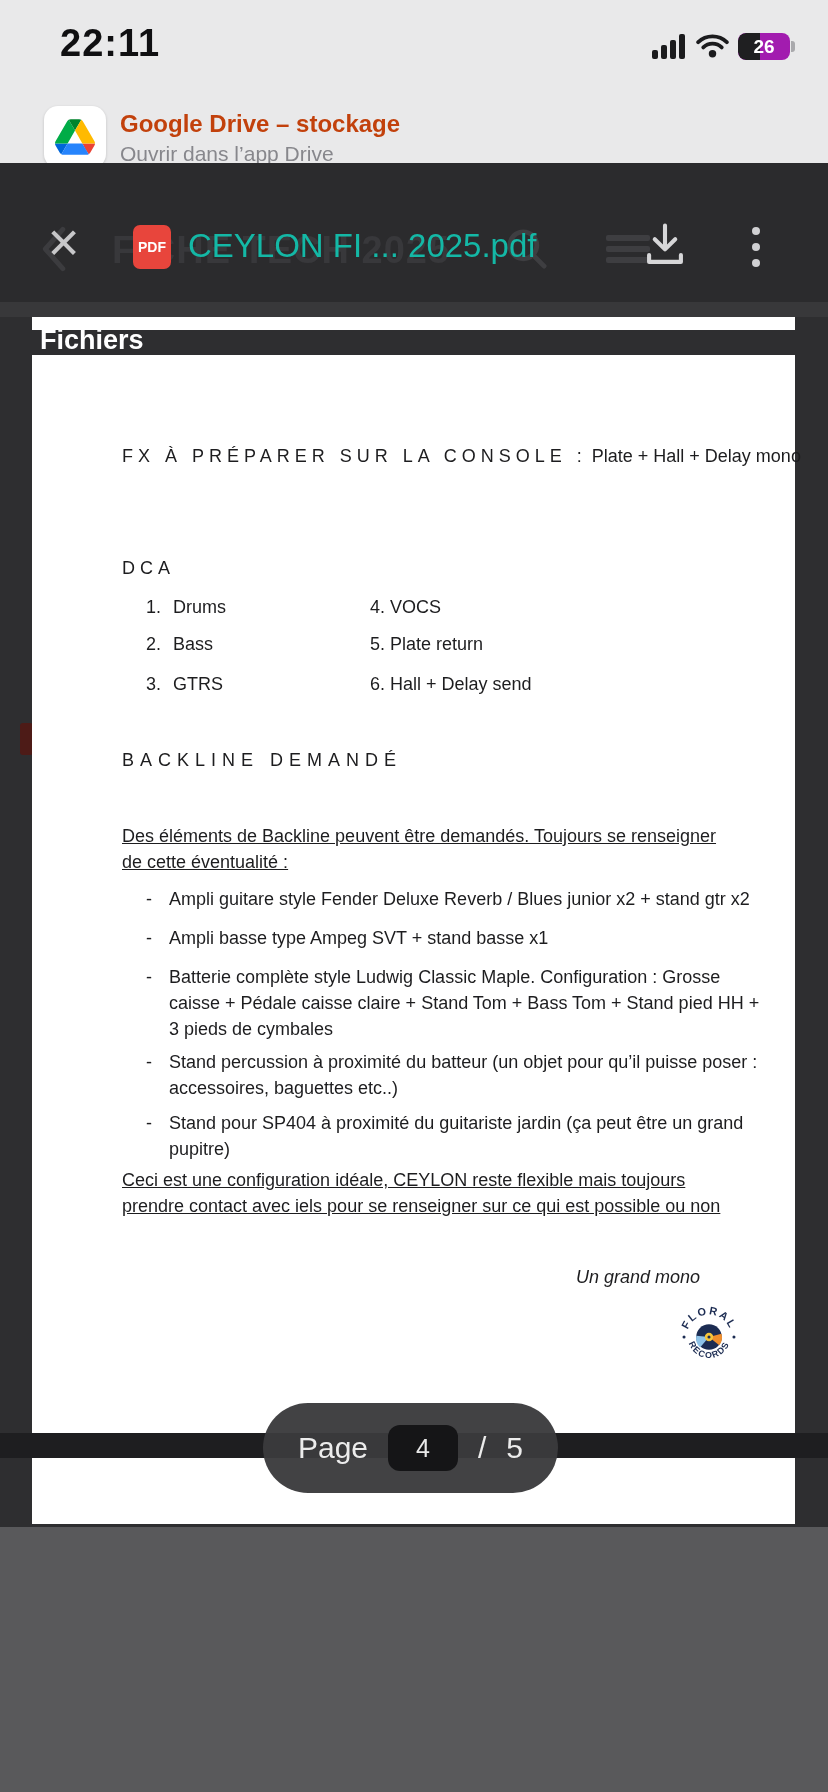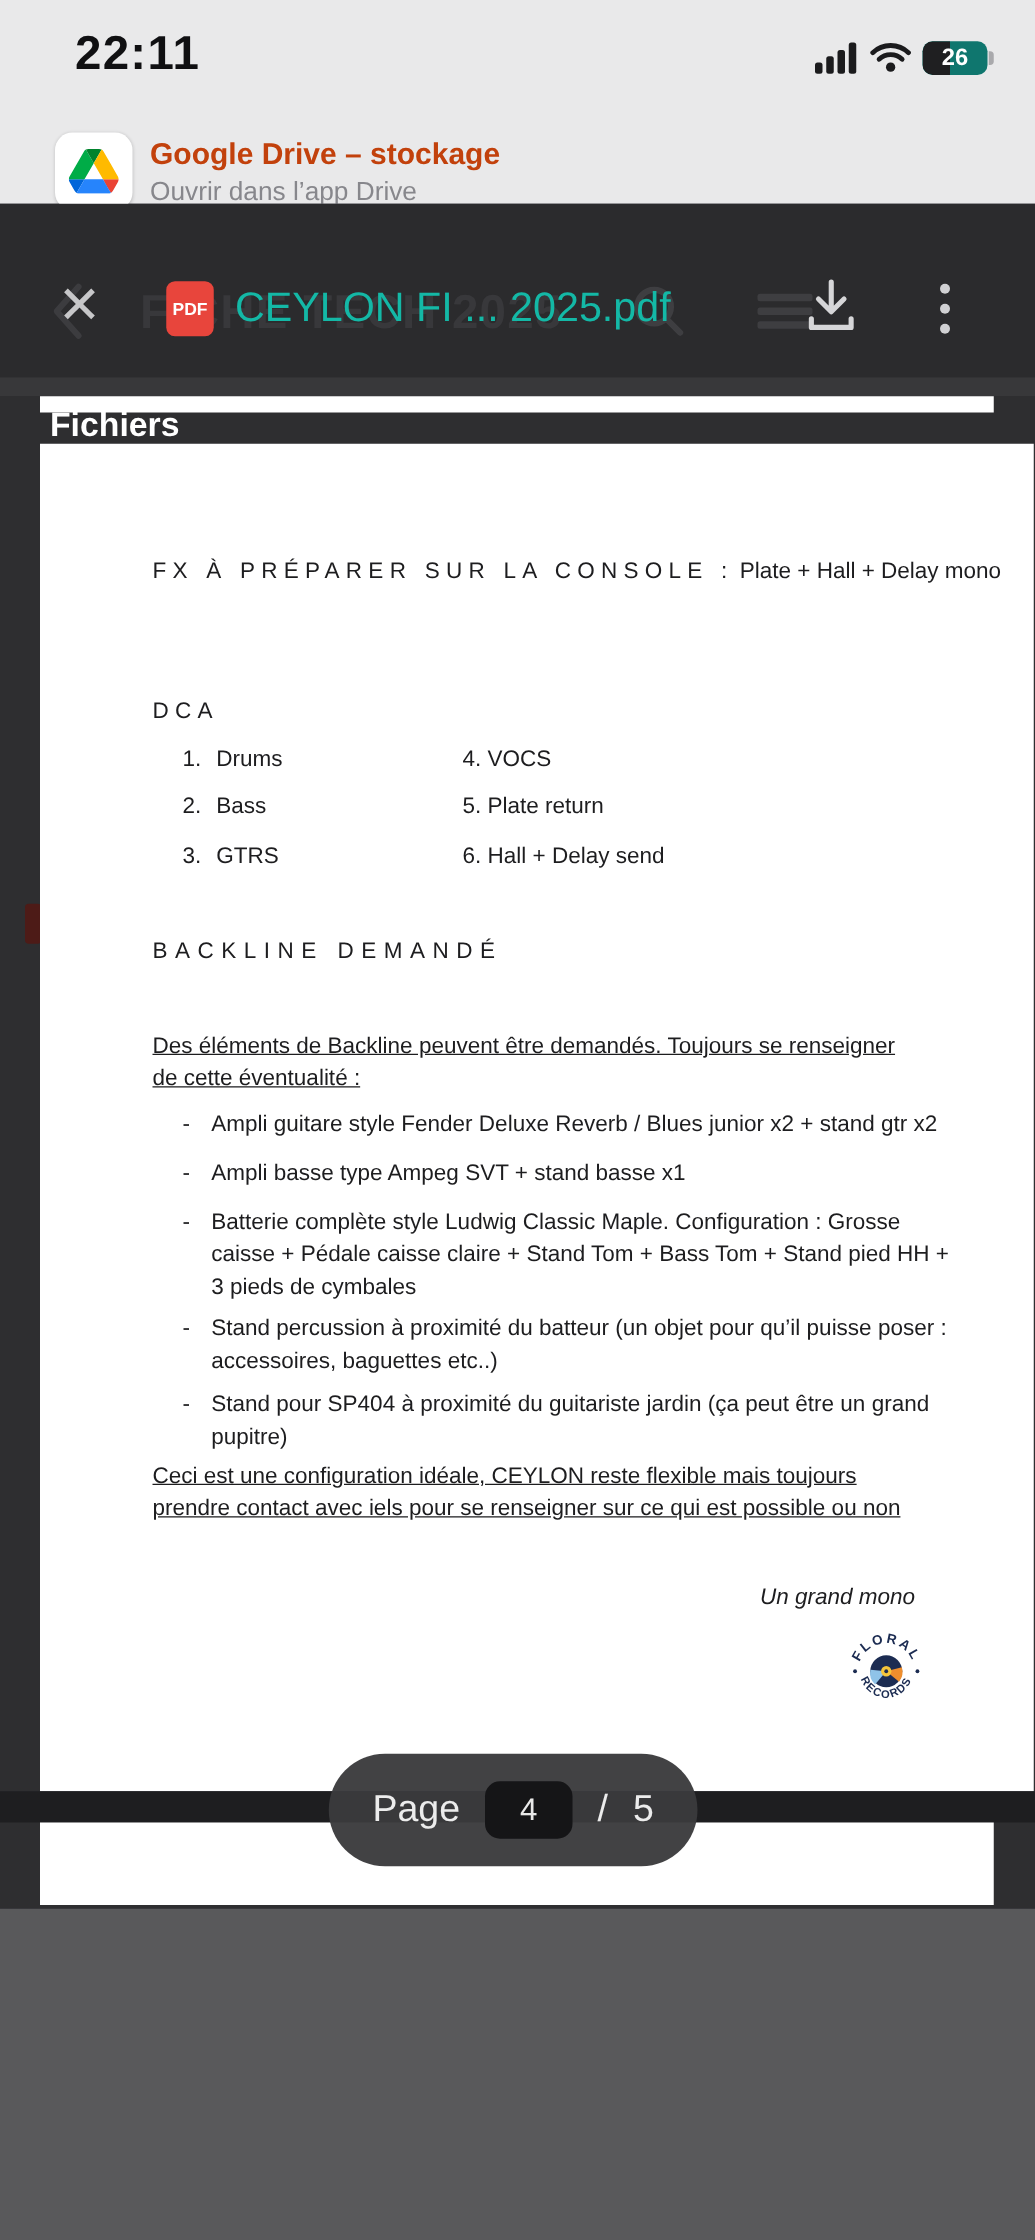--- a/index.html
+++ b/index.html
@@ -6,21 +6,21 @@
   .screen{position:relative;width:828px;height:1792px;overflow:hidden;
           font-family:"Liberation Sans",sans-serif;background:#2e2e30;}
   .abs{position:absolute;}
 
   
   .topArea{left:0;top:0;width:828px;height:163px;background:#e9e9ea;}
   .time{left:60px;top:22px;font-size:38px;font-weight:700;color:#101012;letter-spacing:1px;}
   .sigbars{right:142px;top:34px;width:34px;height:25px;display:flex;align-items:flex-end;gap:3px;}
   .sigbars i{display:block;width:6px;background:#1b1b1d;border-radius:2px;}
   .wifi{right:99px;top:33px;}
-  .bat{right:38px;top:33px;width:52px;height:27px;background:#0f766e;border-radius:8px;overflow:hidden;}
+  .bat{right:38px;top:33px;width:52px;height:27px;background:#a21caf;border-radius:8px;overflow:hidden;}
   .bat-fill{left:0;top:0;width:22px;height:27px;background:#1f1f21;border-radius:8px 0 0 8px;}
   .bat-num{left:0;top:0;width:52px;height:27px;display:flex;align-items:center;justify-content:center;
            color:#fff;font-size:19px;font-weight:700;}
   .bat-nub{right:33px;top:41px;width:4px;height:11px;background:#a9a9ac;border-radius:0 3px 3px 0;}
 
   .tile{left:44px;top:106px;width:62px;height:62px;background:#fff;border-radius:14px;
         box-shadow:0 1px 3px rgba(0,0,0,.18);display:flex;align-items:center;justify-content:center;}
   .b-title{left:120px;top:110px;font-size:24px;font-weight:700;color:#c2410c;}
   .b-sub{left:120px;top:142px;font-size:21px;color:#87878c;}
   .ouvrir{left:620px;top:112px;width:142px;height:57px;border-radius:29px;background:#0a7aff;
@@ -45,21 +45,21 @@
   
   .viewer{left:0;top:317px;width:828px;height:1210px;background:#2e2e30;}
   .fichiers{left:40px;top:325px;font-size:27px;font-weight:700;color:#ffffff;}
   .page3{left:32px;top:317px;width:763px;height:13px;background:#fff;}
   .redfile{left:20px;top:723px;width:13px;height:32px;background:#4d1b17;border-radius:3px;}
   .page4{left:32px;top:355px;width:763px;height:1078px;background:#fff;}
   .gap2{left:0;top:1433px;width:828px;height:25px;background:#1e1e20;}
   .page5{left:32px;top:1458px;width:763px;height:66px;background:#fff;}
 
   
-  .doc{font-size:18px;line-height:26px;color:#1d1d1f;padding-left:32px;}
+  .doc{font-size:18px;line-height:26px;color:#1d1d1f;}
   .sp{letter-spacing:5px;}
   .fx{left:90px;top:88px;white-space:nowrap;}
   .dca-h{left:90px;top:200px;letter-spacing:5px;}
   .dnum{left:114px;} .dlab{left:141px;} .dcol2{left:338px;}
   .r1{top:239px;} .r2{top:276px;} .r3{top:316px;}
   .bk-h{left:90px;top:392px;letter-spacing:6px;}
   .intro{left:90px;top:468px;width:612px;text-decoration:underline;}
   .bullet{left:114px;display:flex;}
   .bullet .dash{width:23px;flex:0 0 23px;}
   .bullet .btxt{width:600px;}

